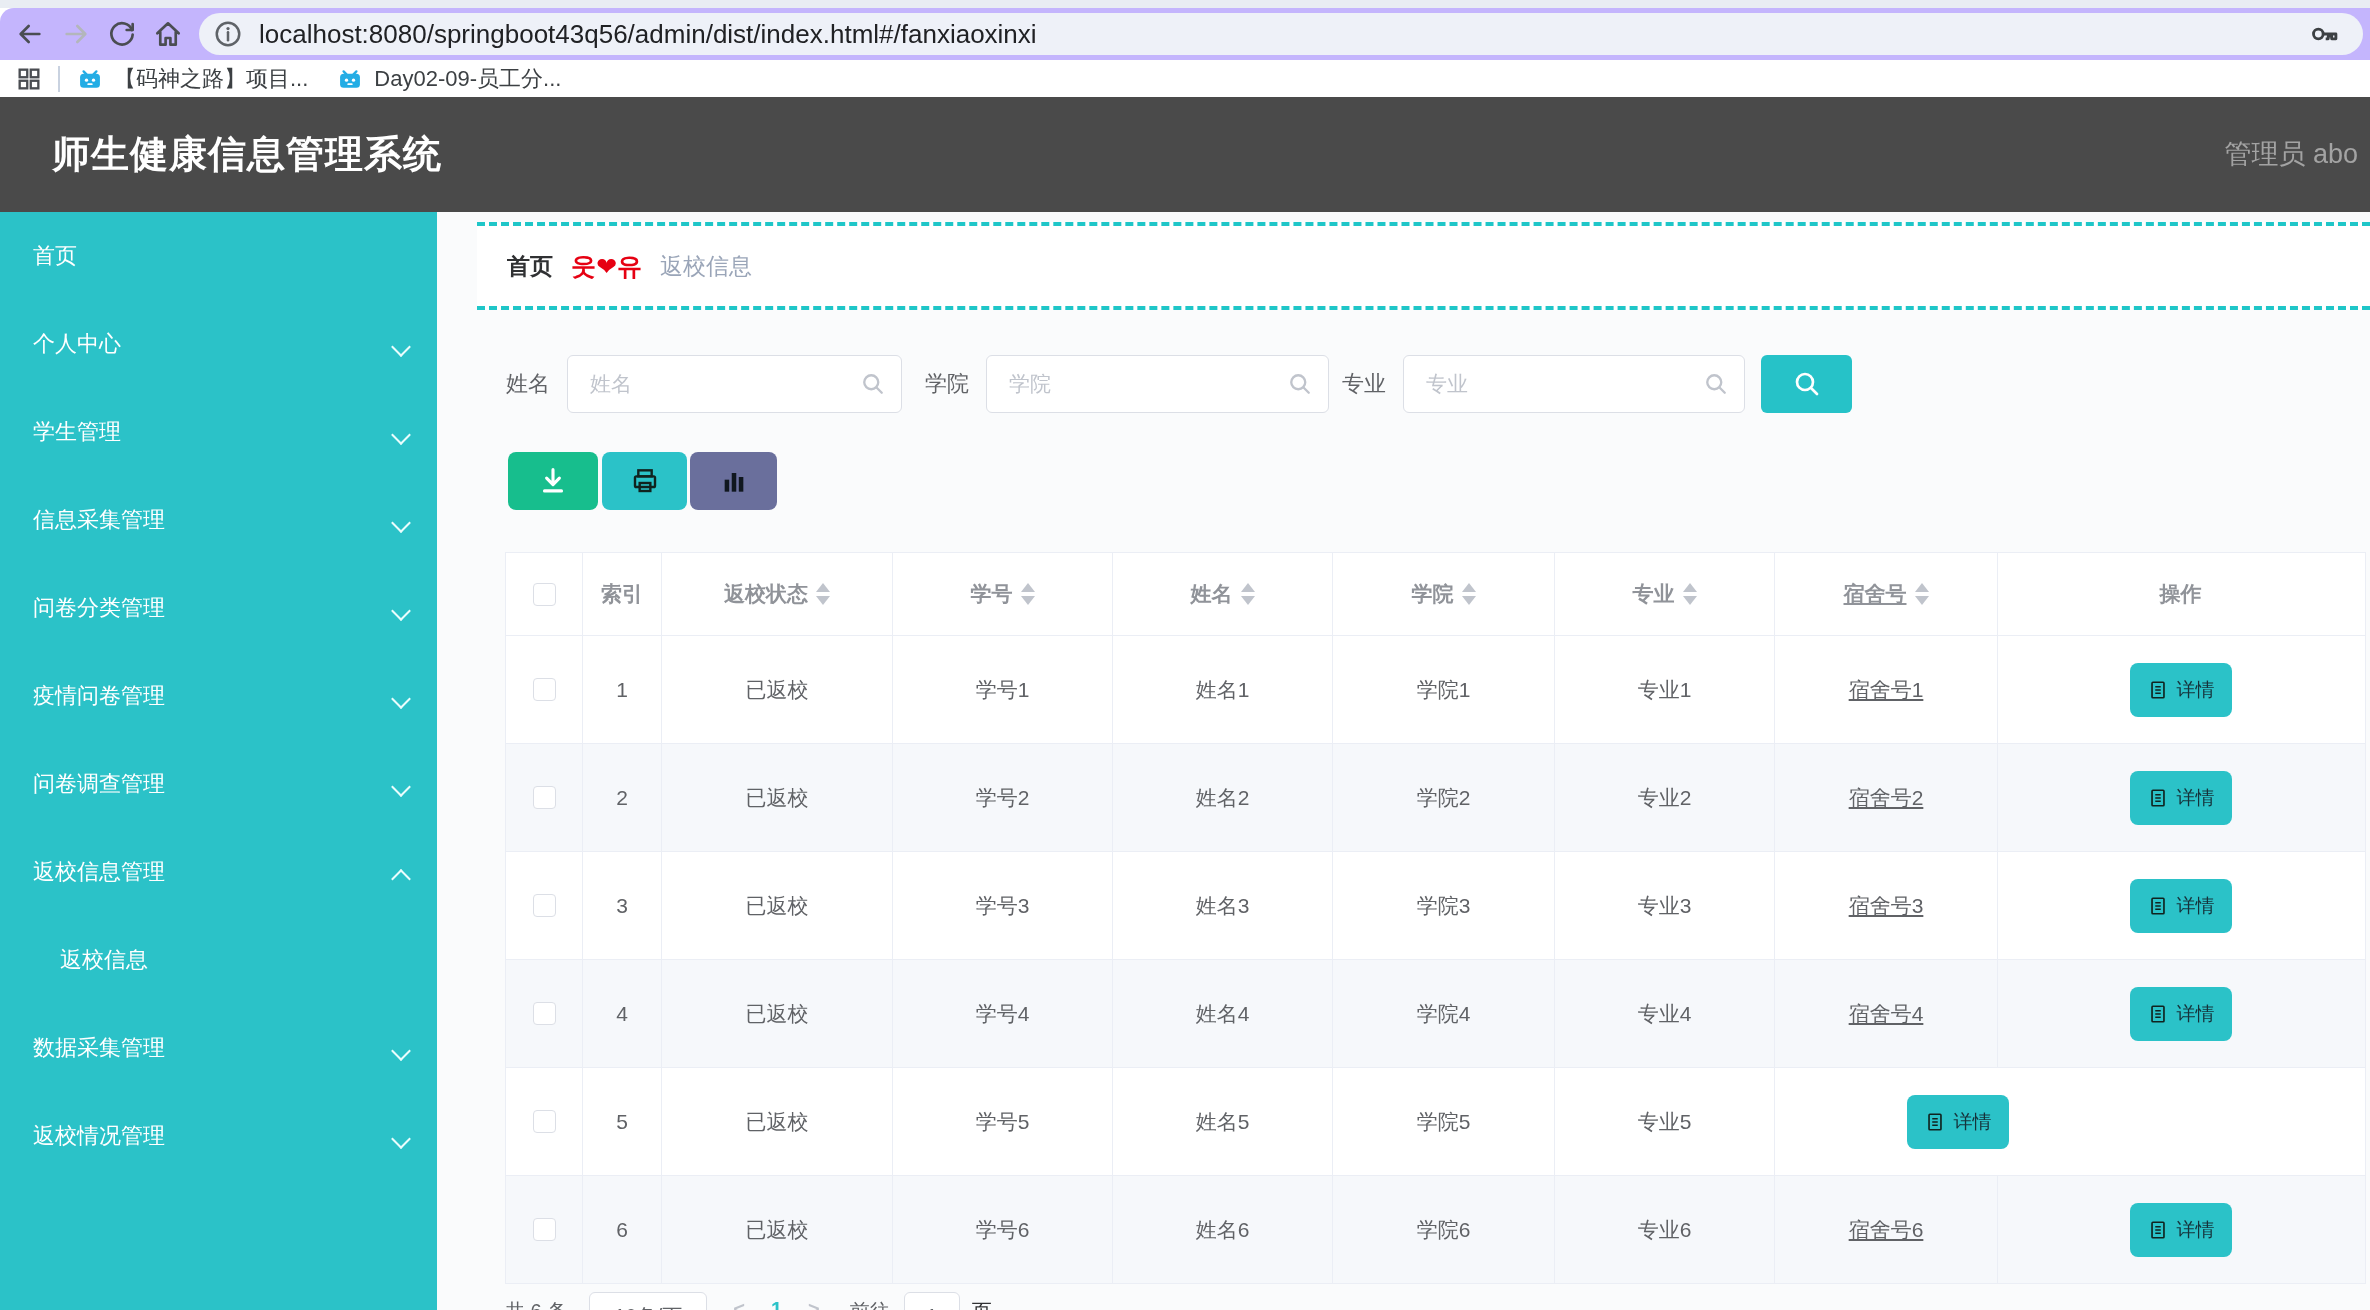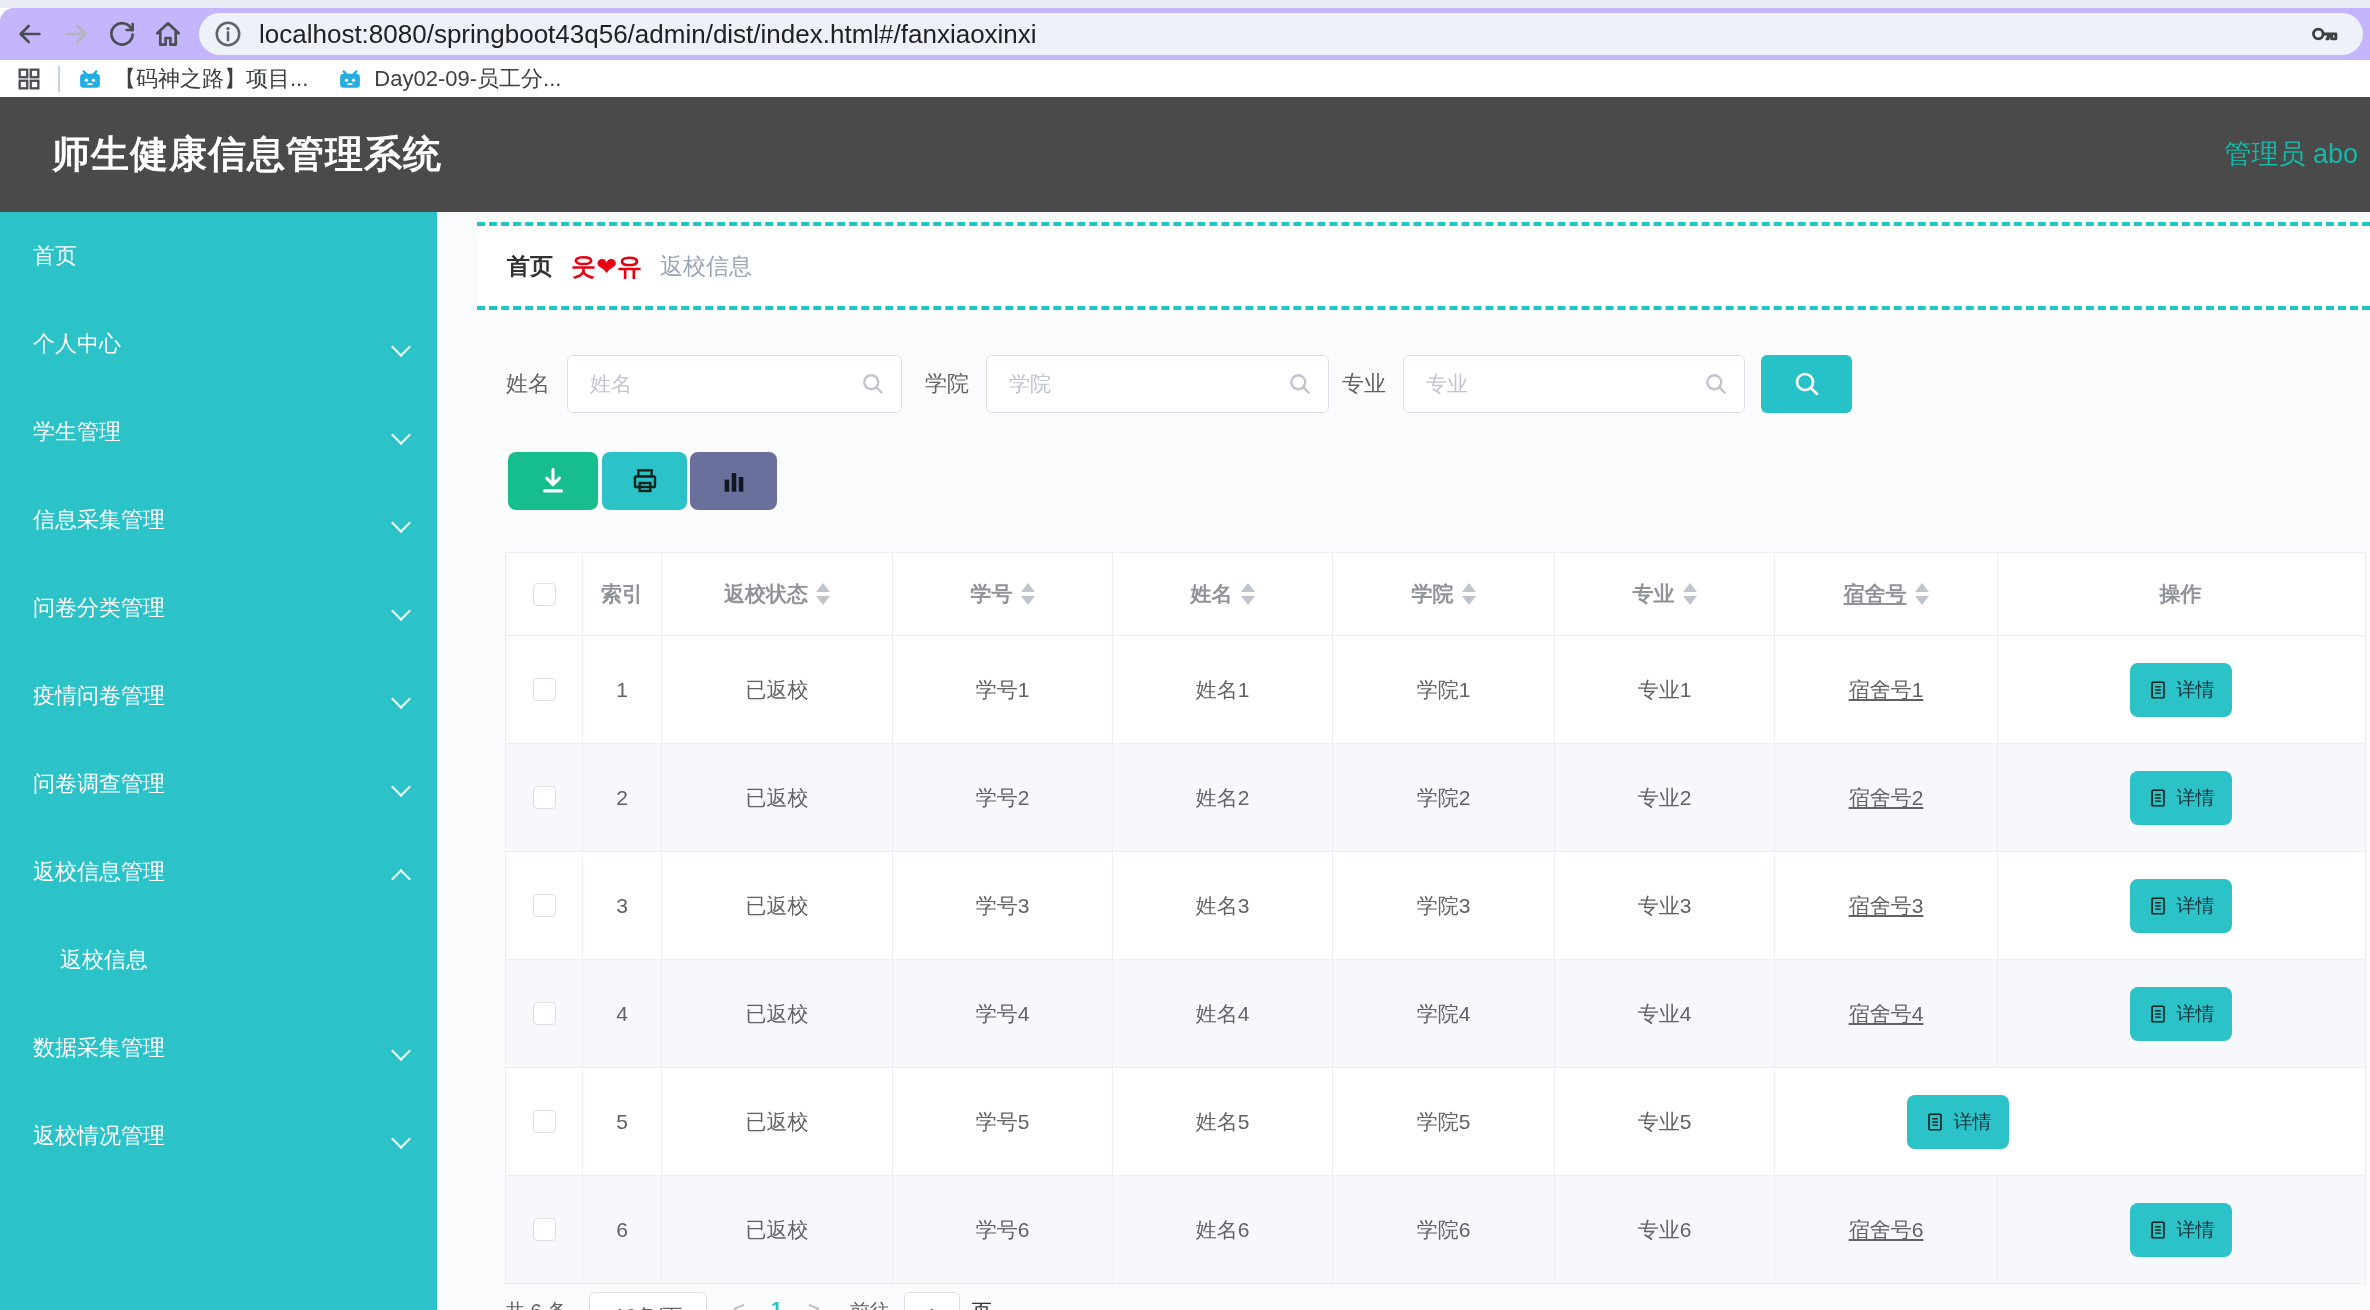--- a/index.html
+++ b/index.html
@@ -19,21 +19,21 @@
   .url-key{margin-right:22px;flex:0 0 auto;display:flex;align-items:center;}
   .bookmarks{position:absolute;left:0;top:60px;width:2370px;height:37px;background:#ffffff;display:flex;align-items:center;}
   .bm-grid{margin-left:14px;width:30px;height:30px;display:flex;align-items:center;justify-content:center;}
   .bm-sep{width:2px;height:26px;background:#c9d2e0;margin-left:14px;margin-right:16px;}
   .bm-item{display:flex;align-items:center;margin-right:28px;cursor:default;}
   .bm-item .fav{width:28px;height:28px;margin-right:10px;display:flex;align-items:center;justify-content:center;}
   .bm-item .lbl{font-size:22px;color:#3c4043;white-space:nowrap;}
   
   .app-header{position:absolute;left:0;top:97px;width:2370px;height:115px;background:#4a4a4a;padding-left:16px;}
   .app-title{position:absolute;left:52px;top:0;height:115px;line-height:115px;color:#ffffff;font-size:38px;font-weight:bold;letter-spacing:1px;}
-  .app-user{position:absolute;right:28px;top:0;height:115px;line-height:115px;color:#14b8a6;font-size:27px;}
+  .app-user{position:absolute;right:28px;top:0;height:115px;line-height:115px;color:#a3a3a3;font-size:27px;}
   
   .sidebar{position:absolute;left:0;top:212px;width:437px;height:1098px;background:#2bc2c8;}
   .mi{position:relative;height:88px;display:flex;align-items:center;color:#ffffff;font-size:22px;cursor:pointer;}
   .mi .t{margin-left:33px;}
   .mi.sub .t{margin-left:60px;}
   .chev{position:absolute;right:28px;top:50%;width:16px;height:16px;}
   .chev:before{content:"";position:absolute;left:1px;top:-4px;width:12px;height:12px;border-left:2px solid #eafdfd;border-bottom:2px solid #eafdfd;transform:rotate(-45deg);}
   .chev.up:before{transform:rotate(135deg);top:0px;}
   
   .content{position:absolute;left:437px;top:212px;width:1933px;height:1098px;background:#fafbfc;overflow:hidden;}

